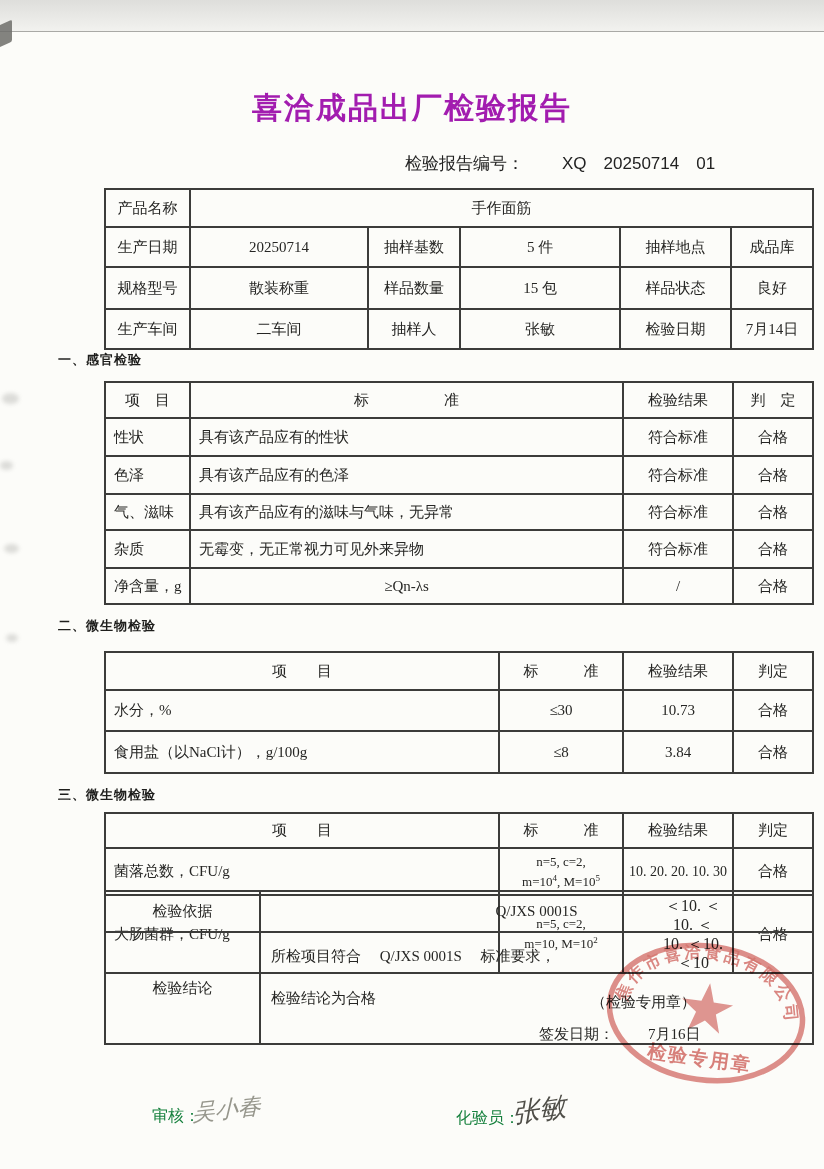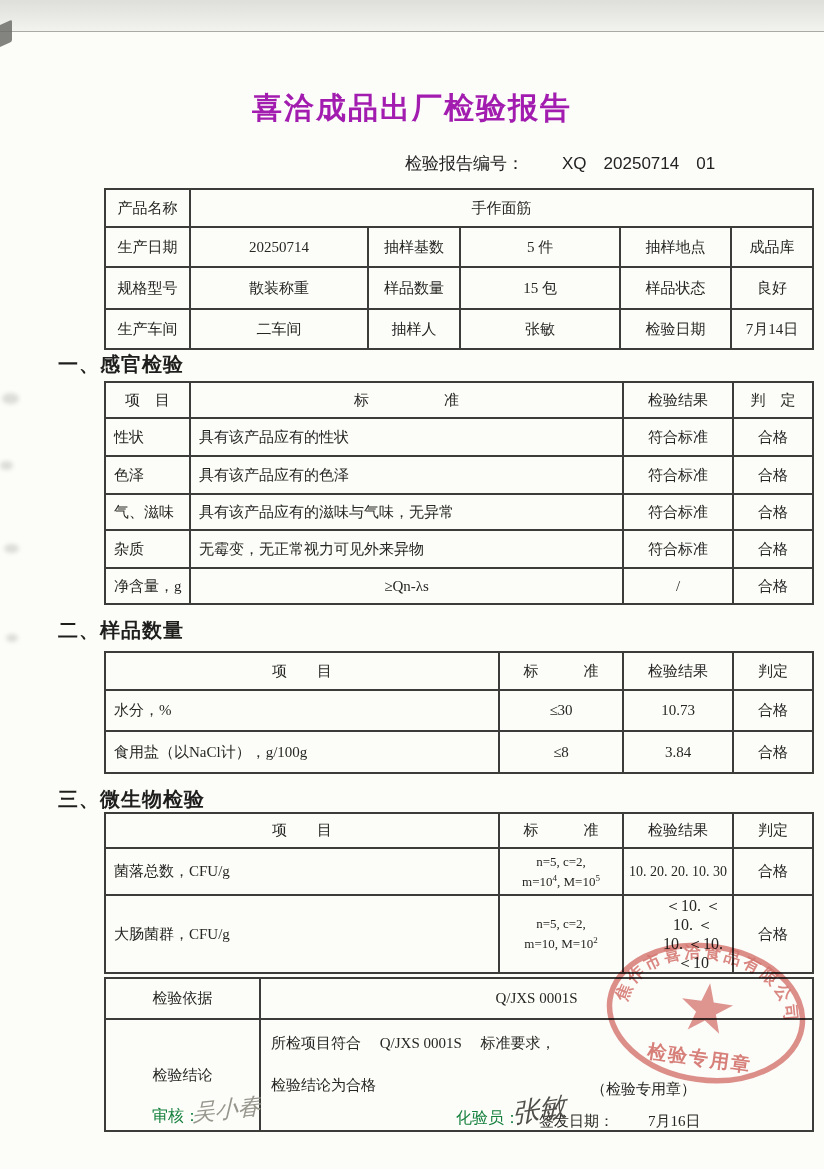--- a/index.html
+++ b/index.html
@@ -37,21 +37,21 @@
   
   table { border-collapse:collapse; table-layout:fixed; position:absolute; background:transparent;margin-left:47px; }
   td {
     border:2px solid #3c3c3a; font-size:15px; color:#262624;
     padding:0 4px; overflow:hidden; text-align:center; vertical-align:middle;
   }
   td.left { text-align:left; padding-left:8px; }
   .heading {
     position:absolute; left:58px;
     font-family:"Liberation Sans","DejaVu Sans",sans-serif;
-    font-size:20px; font-weight:700; color:#1e1e1c; letter-spacing:1px;
+    font-size:13px; font-weight:700; color:#1e1e1c; letter-spacing:1px;
   }
   .std2 { font-size:13px; line-height:17px; }
   .std2 sup { font-size:9px; }
   .res2 { font-size:16px; line-height:19px;padding-left:34px; }
   .res1 { font-size:14px; letter-spacing:0; }
   
   td.concl { position:relative; }
   .concl-line1 { position:absolute; left:10px; top:14px; white-space:pre; }
   .concl-line2 { position:absolute; left:10px; top:56px; }
   .seal-note  { position:absolute; left:330px; top:60px; }
@@ -164,21 +164,21 @@
     </tr>
     <tr style="height:36px">
       <td class="left">净含量，g</td>
       <td>≥Qn-λs</td>
       <td>/</td>
       <td>合格</td>
     </tr>
   </tbody>
     </table>
 
-  <div class="heading" style="top:617px;">二、样品数量</div>
+  <div class="heading" style="top:617px;">二、微生物检验</div>
   <table style="left:57px;top:651px;width:708px;">
     <colgroup>
         <col style="width:394px">
         <col style="width:124px">
         <col style="width:110px">
         <col style="width:80px">
       </colgroup>
     <tbody>
         <tr style="height:38px">
       <td>项　　目</td>
@@ -235,21 +235,21 @@
       </td>
       <td class="res2">
         <span>＜10. ＜10. ＜</span><br>
         <span>10. ＜10. ＜10</span>
       </td>
       <td>合格</td>
     </tr>
   </tbody>
     </table>
 
-  <table style="left:57px;top:977px;width:708px;padding-left:12px;">
+  <table style="left:57px;top:890px;width:708px;padding-left:12px;">
     <colgroup>
         <col style="width:155px">
         <col style="width:553px">
       </colgroup>
     <tbody>
         <tr style="height:41px">
       <td>检验依据</td>
       <td>Q/JXS 0001S</td>
     </tr>
     <tr style="height:112px">

